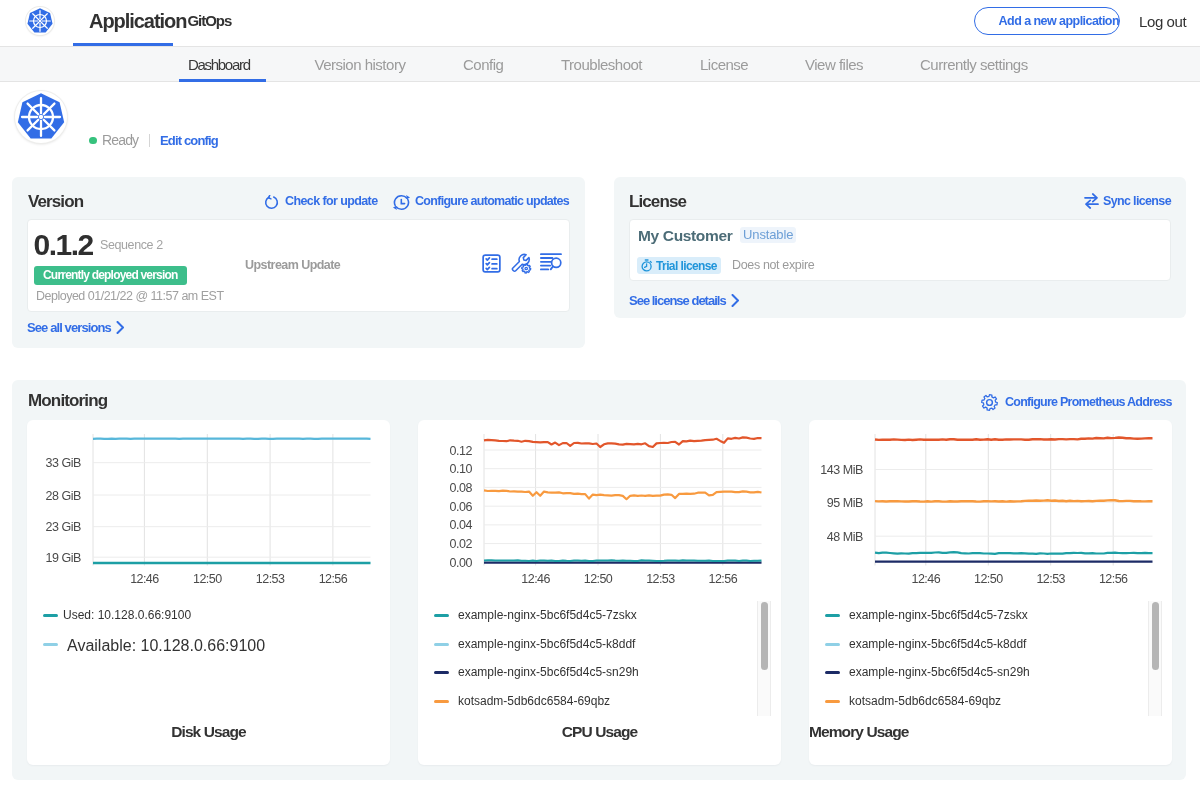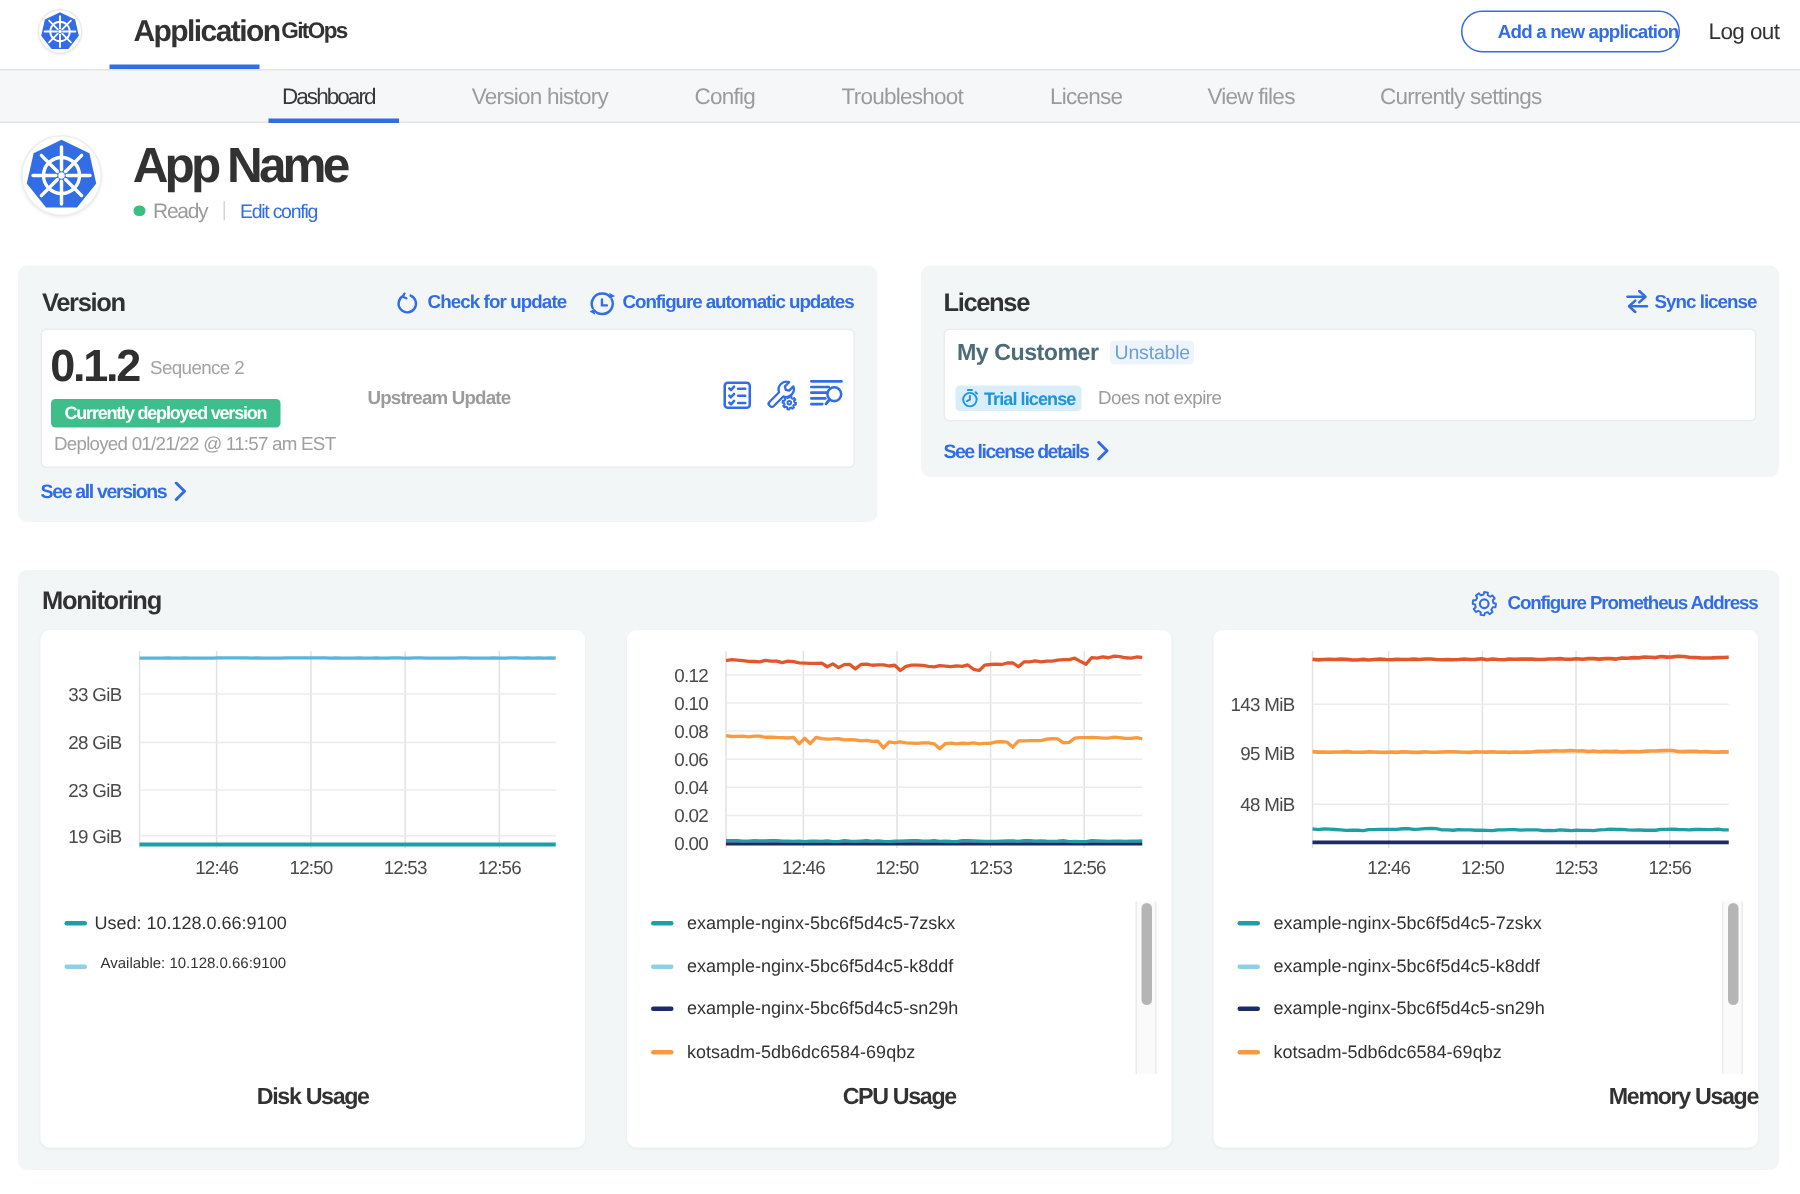--- a/index.html
+++ b/index.html
@@ -49,26 +49,25 @@
           <line x1="16.0" y1="-0.0" x2="79.0" y2="-0.0"></line>
           <line x1="11.3" y1="11.3" x2="55.9" y2="55.9"></line>
           <line x1="0.0" y1="16.0" x2="0.0" y2="79.0"></line>
           <line x1="-11.3" y1="11.3" x2="-55.9" y2="55.9"></line>
           <line x1="-16.0" y1="0.0" x2="-79.0" y2="0.0"></line>
           <line x1="-11.3" y1="-11.3" x2="-55.9" y2="-55.9"></line>
         </g>
         <circle cx="0" cy="0" r="9" fill="#fff"></circle>
       </svg>
     </div>
-  <div class="abs" style="left:88.5px;top:93px;font-size:33px;line-height:33px;font-weight:bold;color:#323232;letter-spacing:-2.6px">App Name</div>
   <div class="abs" style="left:88px;top:132px;height:17px">
     <span class="abs" style="left:1px;top:4.8px;width:7.5px;height:7.5px;border-radius:50%;background:#36c27d"></span>
     <span class="abs" style="left:14px;top:0;font-size:14px;line-height:17px;letter-spacing:-0.85px;color:#9b9b9b">Ready</span>
     <span class="abs" style="left:60.5px;top:1.5px;width:1px;height:13px;background:#d5d5d5"></span>
-    <span class="abs" style="left:72px;top:0;font-size:13px;line-height:17px;font-weight:normal;letter-spacing:-0.85px;color:#326de6">Edit config</span>
+    <span class="abs" style="left:72px;top:0;font-size:13px;line-height:17px;font-weight:bold;letter-spacing:-0.85px;color:#326de6">Edit config</span>
   </div>
   <div class="abs" style="left:12px;top:177px;width:573px;height:171px;background:#f2f6f7;border-radius:6px"></div>
   <div class="abs" style="left:28px;top:192px;font-size:17px;line-height:20px;font-weight:bold;letter-spacing:-0.9px;color:#323232">Version</div>
   <svg width="15" height="15" viewBox="0 0 16 16" style="position:absolute;left:264px;top:195px">
       <path d="M5.2,2.4 A6.2,6.2 0 1,0 10.4,2.2" fill="none" stroke="#326de6" stroke-width="1.7" stroke-linecap="round"></path>
       <path d="M6.1,0.5 L4.7,3.0 L7.4,4.1" fill="none" stroke="#326de6" stroke-width="1.6" stroke-linecap="round" stroke-linejoin="round"></path>
     </svg>
   <div class="abs" style="left:285px;top:195px;font-size:12.5px;line-height:13px;font-weight:bold;letter-spacing:-0.6px;color:#326de6">Check for update</div>
   <svg width="17" height="17" viewBox="0 0 17 17" style="position:absolute;left:393px;top:194px">
       <g fill="none" stroke="#326de6" stroke-width="1.6" stroke-linecap="round">
@@ -179,21 +178,21 @@
           <text x="180.3" y="162.5" text-anchor="middle" font-size="12.5" letter-spacing="-0.55" fill="#4a4a4a">12:50</text>
           <text x="243.1" y="162.5" text-anchor="middle" font-size="12.5" letter-spacing="-0.55" fill="#4a4a4a">12:53</text>
           <text x="305.9" y="162.5" text-anchor="middle" font-size="12.5" letter-spacing="-0.55" fill="#4a4a4a">12:56</text>
         </svg>
         <div class="abs" style="left:16px;top:187px;width:310px;height:16px">
           <span class="abs" style="left:0;top:6.5px;width:15px;height:3px;border-radius:2px;background:#1d9fa5"></span>
           <span class="abs" style="left:20px;top:1px;font-size:12px;color:#323232">Used: 10.128.0.66:9100</span>
         </div>
         <div class="abs" style="left:16px;top:216px;width:310px;height:16px">
           <span class="abs" style="left:0;top:6.5px;width:15px;height:3px;border-radius:2px;background:#8fd0e6"></span>
-          <span class="abs" style="left:24px;top:1px;font-size:10px;color:#323232">Available: 10.128.0.66:9100</span>
+          <span class="abs" style="left:24px;top:1px;font-size:16px;color:#323232">Available: 10.128.0.66:9100</span>
         </div>
         <div class="abs" style="left:0;top:303px;width:363px;text-align:center;font-size:15.5px;font-weight:bold;letter-spacing:-0.9px;color:#323232">Disk Usage</div>
       </div>
     <div class="abs" style="left:406px;top:40px;width:363px;height:345px;background:#fff;border-radius:6px;box-shadow:0 1px 2px rgba(80,90,95,0.06)">
         <svg width="363" height="170" viewBox="0 0 363 170" style="position:absolute;left:0;top:0">
           <line x1="66" y1="14" x2="66" y2="145.5" stroke="#e2e2e2" stroke-width="1"></line>
           <line x1="117.6" y1="14" x2="117.6" y2="145.5" stroke="#e2e2e2" stroke-width="1"></line>
           <line x1="180.0" y1="14" x2="180.0" y2="145.5" stroke="#e2e2e2" stroke-width="1"></line>
           <line x1="242.4" y1="14" x2="242.4" y2="145.5" stroke="#e2e2e2" stroke-width="1"></line>
           <line x1="304.8" y1="14" x2="304.8" y2="145.5" stroke="#e2e2e2" stroke-width="1"></line>
@@ -275,15 +274,15 @@
           <span class="abs" style="left:0;top:6.5px;width:15px;height:3px;border-radius:2px;background:#1c2b66"></span>
           <span class="abs" style="left:24px;top:1px;font-size:12px;color:#323232">example-nginx-5bc6f5d4c5-sn29h</span>
         </div>
         <div class="abs" style="left:16px;top:273px;width:310px;height:16px">
           <span class="abs" style="left:0;top:6.5px;width:15px;height:3px;border-radius:2px;background:#f89a3f"></span>
           <span class="abs" style="left:24px;top:1px;font-size:12px;color:#323232">kotsadm-5db6dc6584-69qbz</span>
         </div>
         <div class="abs" style="left:339px;top:181px;width:14px;height:115px;background:#fafafa;border-left:1px solid #ececec;border-right:1px solid #ececec">
           <div class="abs" style="left:2.5px;top:1px;width:7px;height:68px;border-radius:4px;background:#b5b5b5"></div>
         </div>
-        <div class="abs" style="left:0;top:303px;width:363px;text-align:right;font-size:15.5px;font-weight:bold;letter-spacing:-0.9px;color:#323232">Memory Usage</div>
+        <div class="abs" style="left:0;top:303px;width:363px;text-align:left;font-size:15.5px;font-weight:bold;letter-spacing:-0.9px;color:#323232">Memory Usage</div>
       </div>
   </div>
 </div>
 </body></html>

